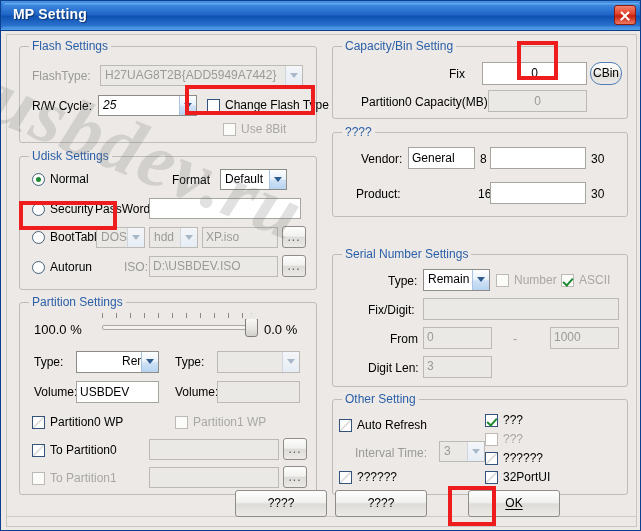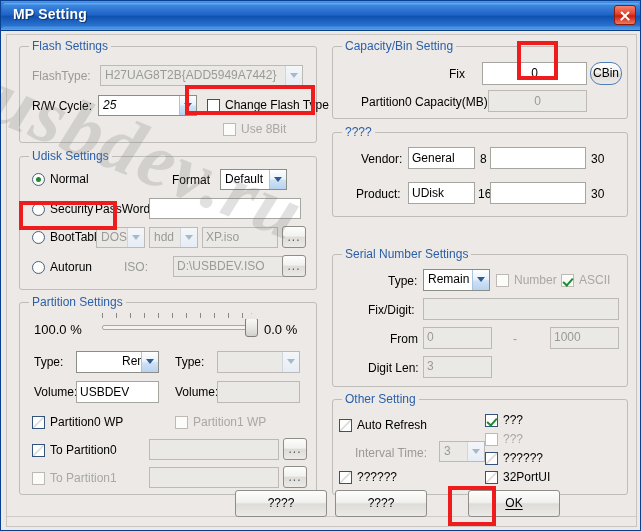--- a/index.html
+++ b/index.html
@@ -295,21 +295,21 @@
         <span class="arrow"></span>
       </div>
       <div class="combo dis" style="left:129px; top:70px; width:49px; height:21px;">
         <span>hdd</span>
         <span class="arrow"></span>
       </div>
       <div class="tb dis" style="left:182px; top:70px; width:76px; height:21px;">XP.iso</div>
       <div class="btn dots" style="left:262px; top:69px; width:24px; height:22px; line-height:20px;">...</div>
 
       <div class="lbl dis" style="left:104px; top:103px;">ISO:</div>
-      <div class="tb dis" style="left:129px; top:99px; width:129px; height:21px;margin-left:24px;">D:\USBDEV.ISO</div>
+      <div class="tb dis" style="left:129px; top:99px; width:129px; height:21px;">D:\USBDEV.ISO</div>
       <div class="btn dots" style="left:262px; top:98px; width:24px; height:22px; line-height:20px;">...</div>
     </div>
 
     <div class="group" style="left:16px; top:270px; width:298px; height:193px;">
       <div class="gtitle">Partition Settings</div>
 
       <div class="lbl" style="left:14px; top:19px; font-size:13px;">100.0 %</div>
       <div class="lbl" style="left:244px; top:19px; font-size:13px;">0.0 %</div>
 
       <div id="slider-wrap" style="left:82px; top:10px; width:158px; height:28px;">
@@ -387,21 +387,20 @@
     <div class="group" style="left:329px; top:100px; width:296px; height:85px;">
       <div class="gtitle">????</div>
 
       <div class="lbl" style="left:28px; top:19px;">Vendor:</div>
       <div class="tb" style="left:75px; top:14px; width:67px; height:22px; line-height:18px;">General</div>
       <div class="lbl" style="left:147px; top:19px;">8</div>
       <div class="tb" style="left:157px; top:14px; width:96px; height:22px; line-height:18px;"></div>
       <div class="lbl" style="left:258px; top:19px;">30</div>
 
       <div class="lbl" style="left:23px; top:54px;">Product:</div>
-      <div class="tb" style="left:75px; top:49px; width:67px; height:22px; line-height:18px;">UDisk</div>
       <div class="lbl" style="left:145px; top:54px;">16</div>
       <div class="tb" style="left:157px; top:49px; width:96px; height:22px; line-height:18px;"></div>
       <div class="lbl" style="left:258px; top:54px;">30</div>
     </div>
 
     <div class="group" style="left:329px; top:222px; width:296px; height:133px;">
       <div class="gtitle">Serial Number Settings</div>
 
       <div class="lbl" style="left:55px; top:19px;">Type:</div>
       <div class="combo" style="left:90px; top:14px; width:67px; height:22px;">

